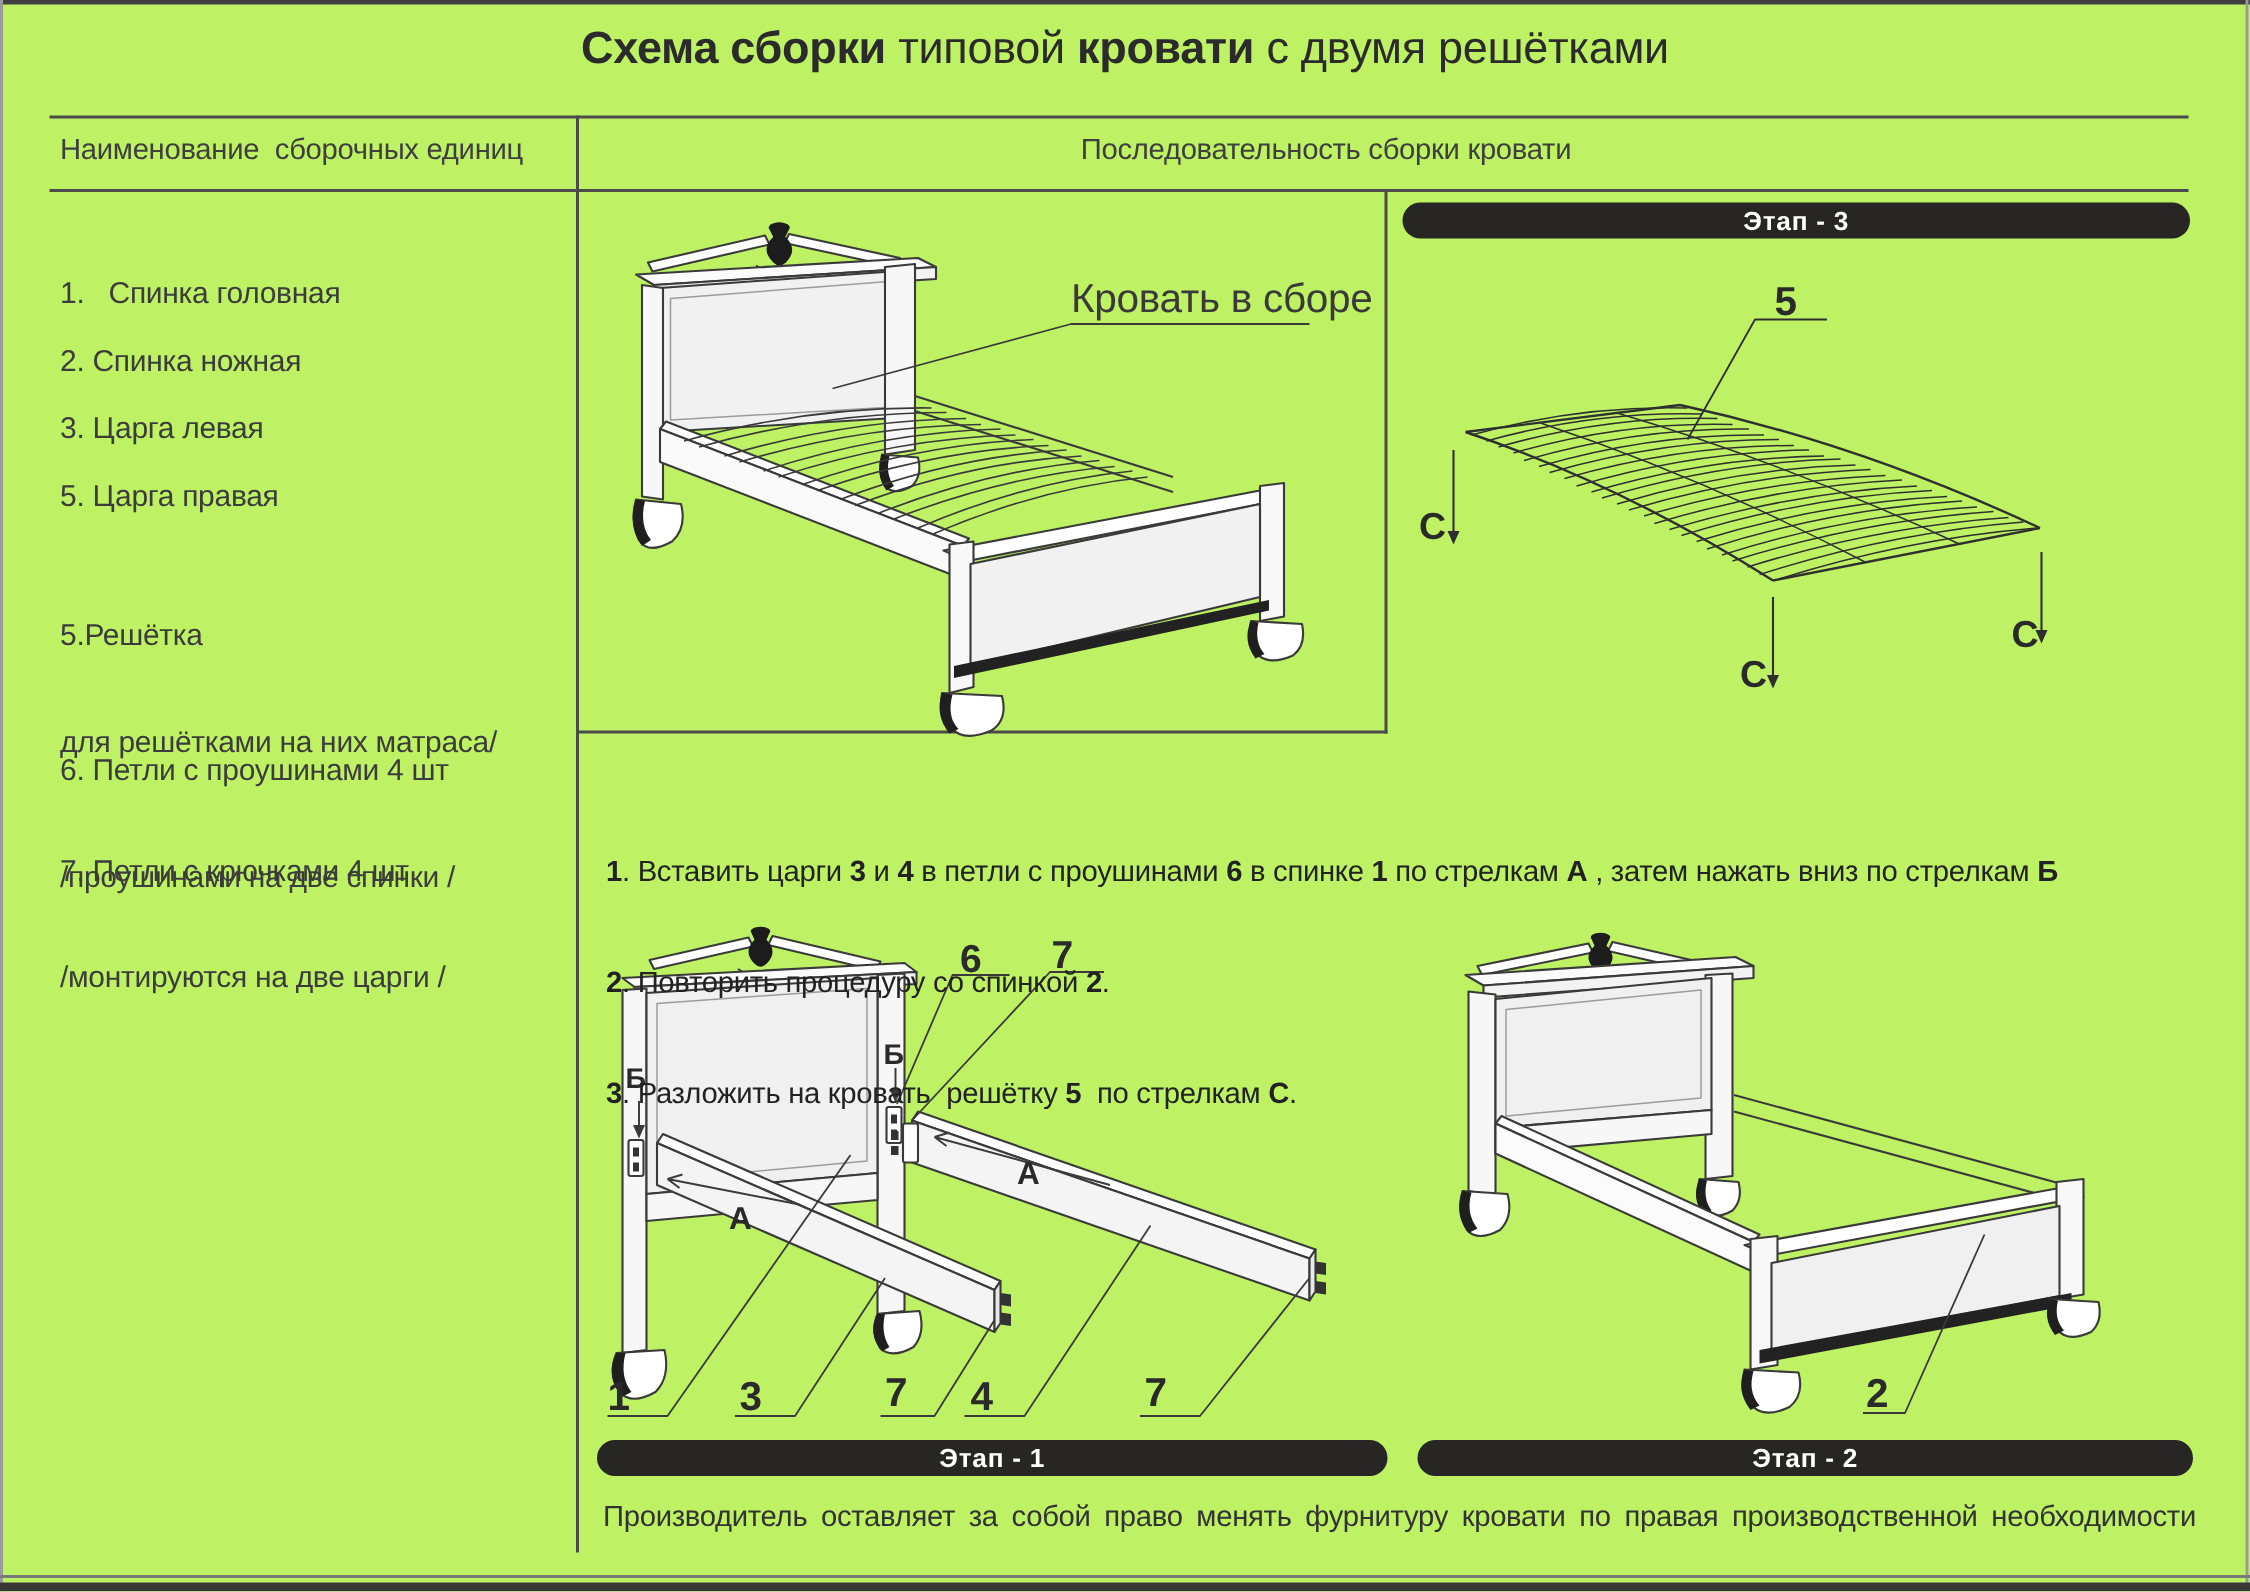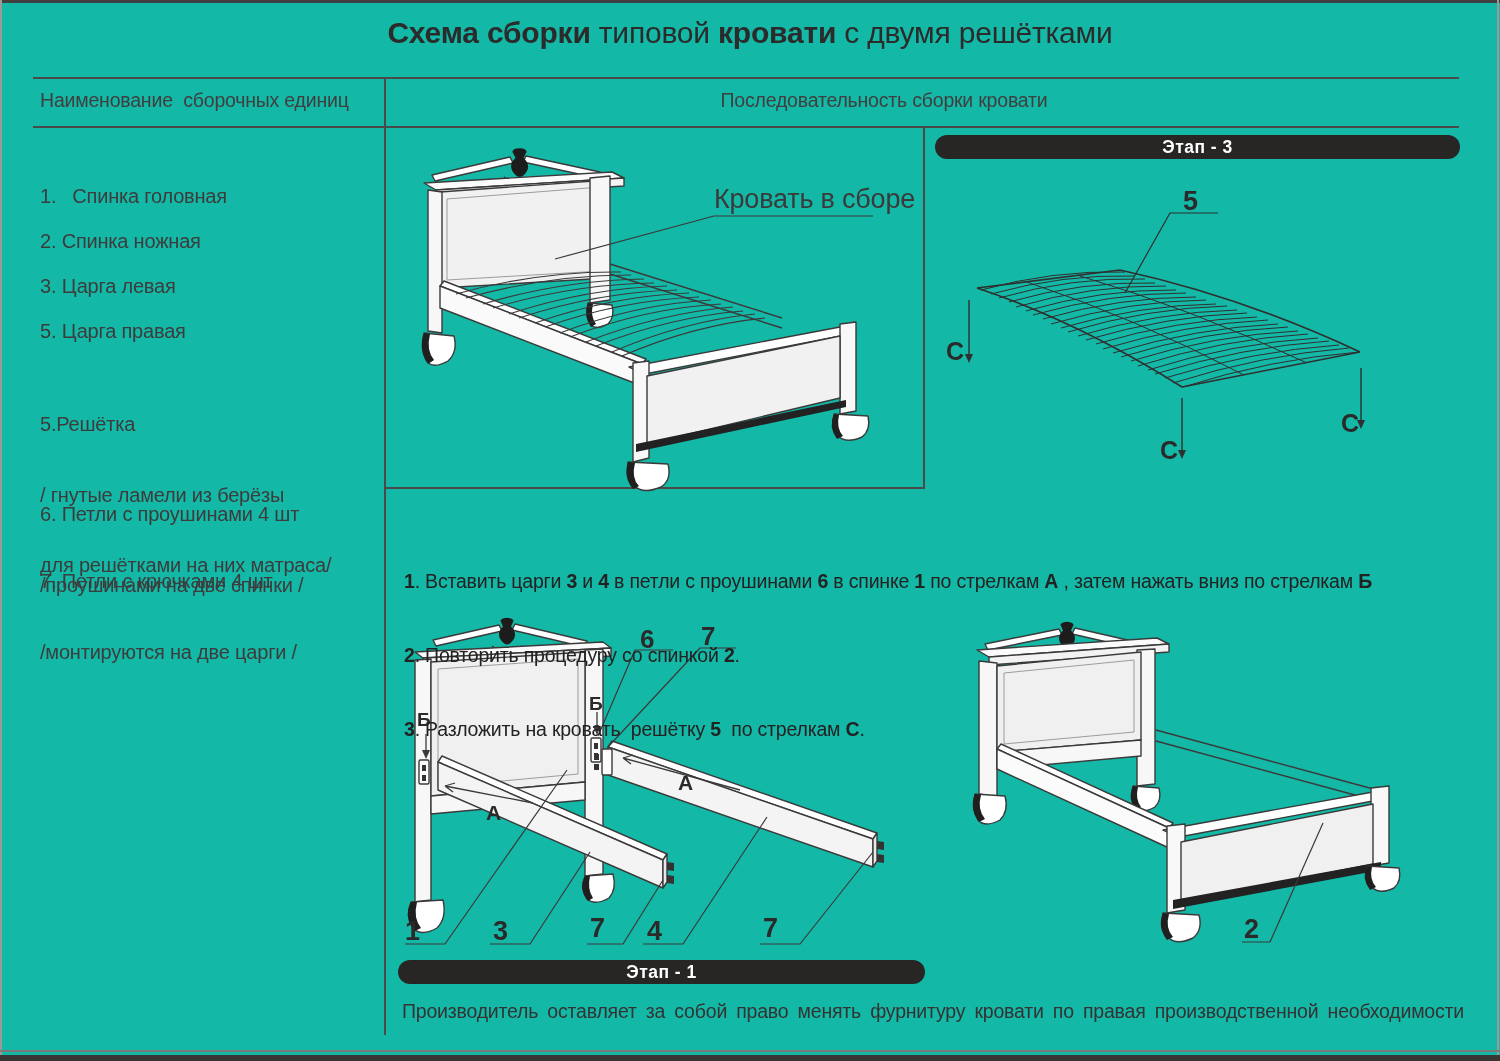--- a/index.html
+++ b/index.html
@@ -1,16 +1,16 @@
 <!DOCTYPE html>
 <html><head>
 <meta charset="utf-8">
 <style>
   html,body{margin:0;padding:0;background:#e8e8e8;}
-  #page{position:relative;width:1500px;height:1061px;background:#14b8a6;
+  #page{position:relative;width:1500px;height:1061px;background:#bef264;
         font-family:"Liberation Sans",sans-serif;color:#2e2e2e;overflow:hidden;
         letter-spacing:-0.2px;}
   .hline{position:absolute;background:#4a4a4a;height:2px;}
   .vline{position:absolute;background:#4a4a4a;width:2px;}
   
   .frame-top{position:absolute;left:0;top:0;width:100%;height:3px;background:#3f3f3f;}
   .frame-left{position:absolute;left:0;top:0;width:2px;height:100%;background:#9a9a9a;}
   .frame-right{position:absolute;left:1497px;top:0;width:2px;height:100%;background:#9a9a9a;}
   .frame-botline{position:absolute;left:0;top:1050px;width:100%;height:2px;background:#7a7a7a;}
   .frame-botbar{position:absolute;left:0;top:1055px;width:100%;height:6px;background:#383735;}
@@ -60,34 +60,34 @@
 
   <div class="hdr" style="left:40px;top:89px;">Наименование  сборочных единиц</div>
   <div class="hdr" style="left:384px;top:89px;width:1000px;text-align:center;">Последовательность сборки кровати</div>
 
   <div class="part-item" style="left:40px;top:185px;"><div>1.   Спинка головная</div></div>
   <div class="part-item" style="left:40px;top:230px;"><div>2. Спинка ножная</div></div>
   <div class="part-item" style="left:40px;top:275px;"><div>3. Царга левая</div></div>
   <div class="part-item" style="left:40px;top:320px;"><div>5. Царга правая</div></div>
   <div class="part-item" style="left:40px;top:366px;">
     <div>5.Решётка</div>
-    <div>/ гнутые ламели из берёзы</div>
     <div>для решётками на них матраса/</div>
   </div>
   <div class="part-item" style="left:40px;top:456px;">
     <div>6. Петли с проушинами 4 шт</div>
     <div>/проушинами на две спинки /</div>
   </div>
   <div class="part-item" style="left:40px;top:523px;">
     <div>7. Петли с крючками 4 шт</div>
     <div>/монтируются на две царги /</div>
   </div>
 
   <div class="banner" style="left:935px;top:135px;width:525px;">Этап - 3</div>
   <div class="banner" style="left:398px;top:960px;width:527px;">Этап - 1</div>
+  <div class="banner" style="left:945px;top:960px;width:517px;">Этап - 2</div>
 
   <svg style="left:384px;top:128px;" width="541" height="359" viewBox="0 0 541 359" fill="none" stroke="#3a3a3a" stroke-width="1.4" stroke-linejoin="round">
 
     <path d="M48,47 L126,29 L129,35 L51,53 Z" fill="#fff"></path>
     <path d="M142,28 L216,44 L213,50 L139,34 Z" fill="#fff"></path>
     <path d="M129,25 a7,3.5 0 1 1 13,0 l-2.5,5 q9,8 0.5,17 q-4.5,4 -8.5,0 q-9,-9 0,-17 z" fill="#1c1c1c" stroke="none"></path>
     <path d="M120,49 q16,11 32,0" stroke-width="1.2"></path>
 
     <path d="M40,55 L228,44 L240,50 L52,62 Z" fill="#fbfbfb"></path>
     <path d="M52,62 L240,50 L240,58 L52,70 Z" fill="#f3f3f3"></path>

